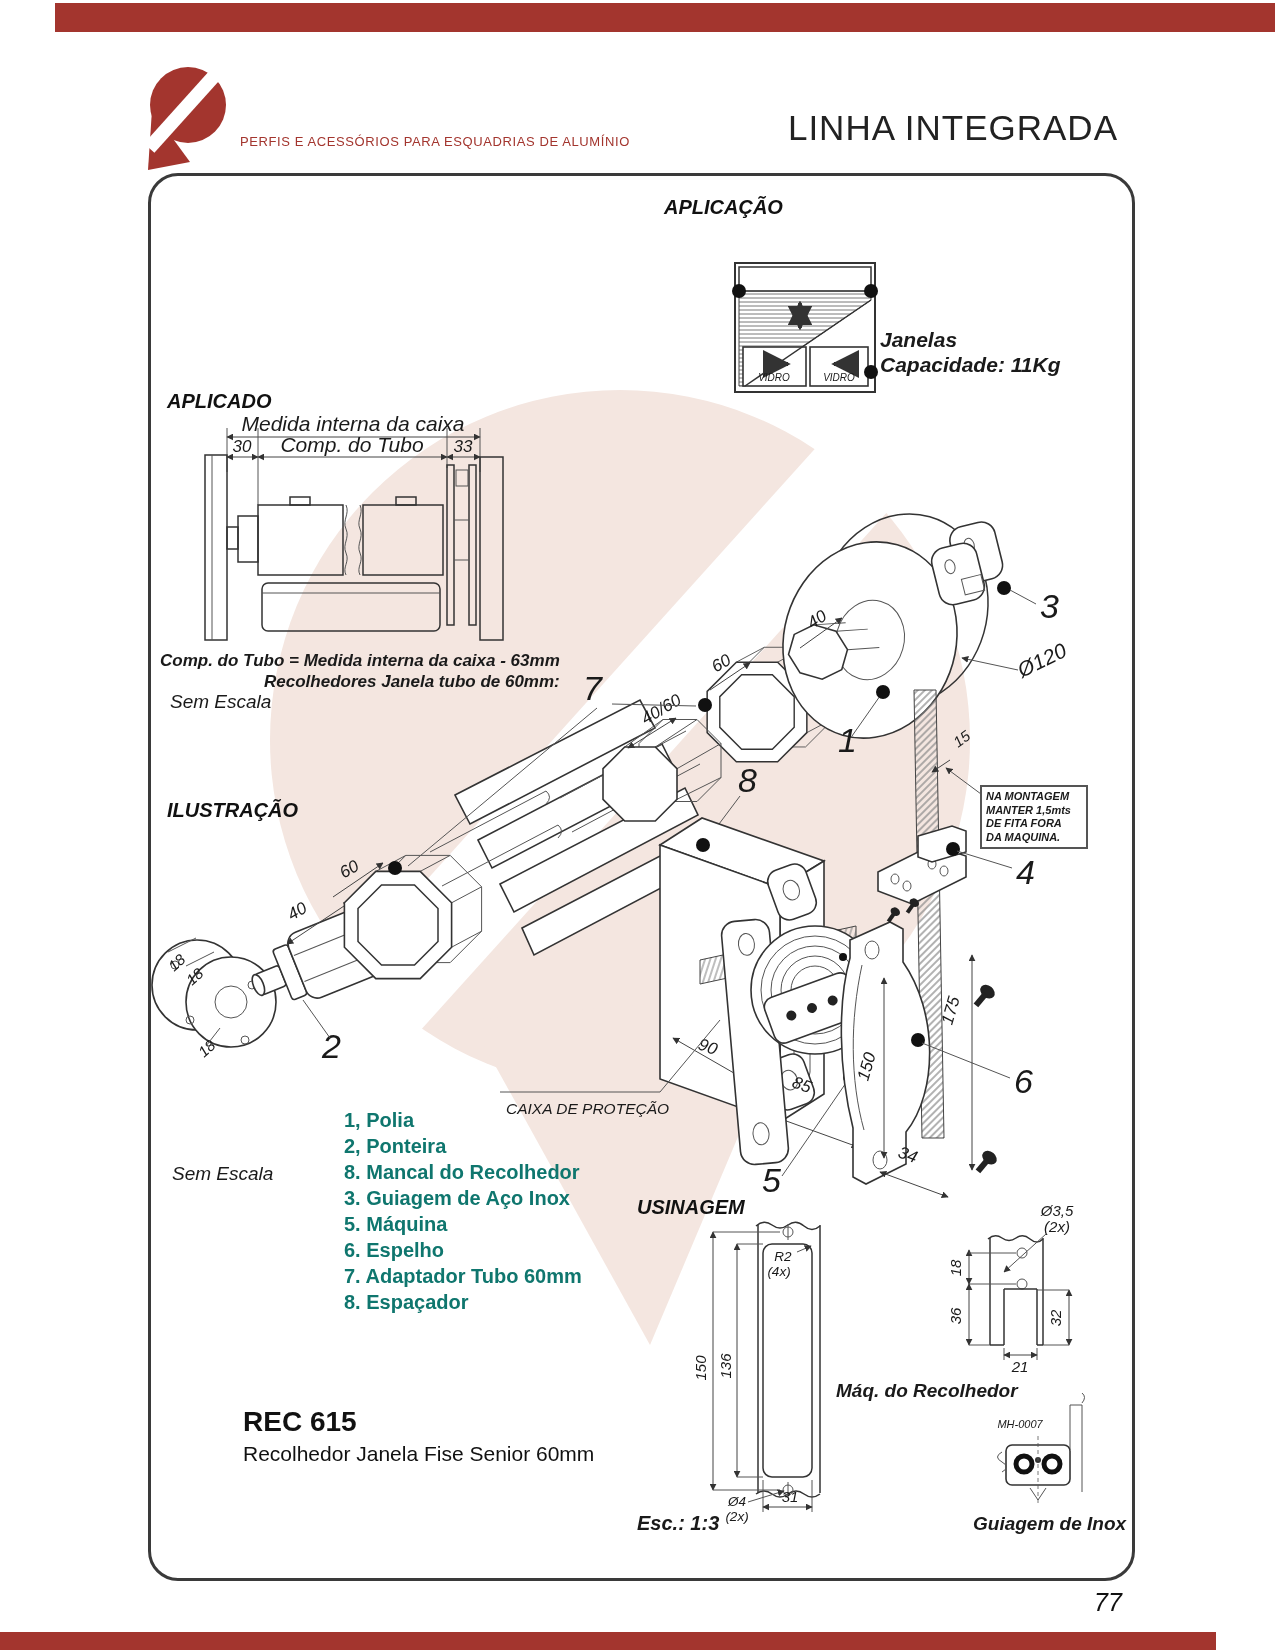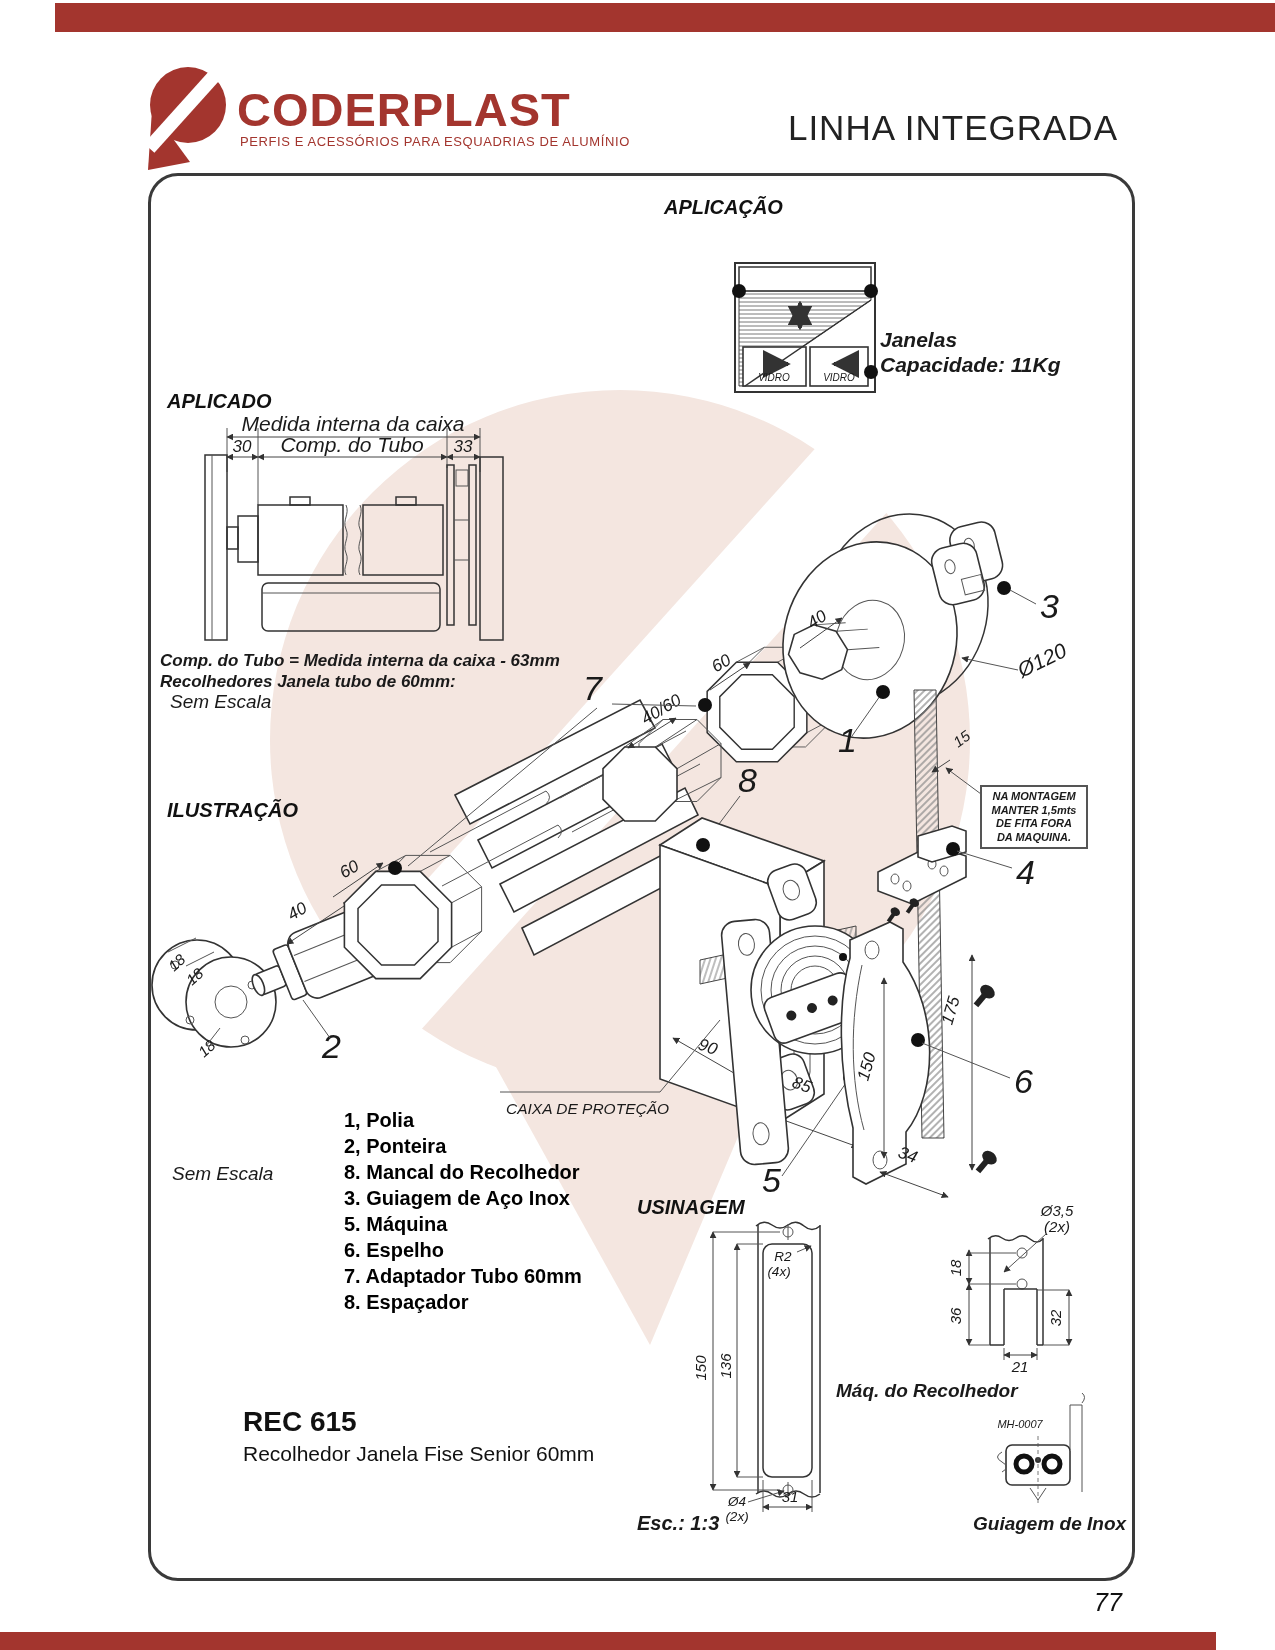--- a/index.html
+++ b/index.html
@@ -21,36 +21,35 @@
   .t-tiny{font-size:11px;font-style:italic;}
   .t-vid{font-size:10px;font-style:italic;}
   .ln{stroke:#333;stroke-width:1.5;fill:none;}
   .ln2{stroke:#333;stroke-width:2;fill:none;}
   .lnw{stroke:#333;stroke-width:1.6;fill:#fff;}
   .thin{stroke:#555;stroke-width:1;fill:none;}
   .lead{stroke:#555;stroke-width:1;fill:none;}
   .dimln{stroke:#444;stroke-width:1;fill:none;}
   .dot{fill:#111;stroke:none;}
   .notebox{left:980px;top:785px;width:96px;border:2px solid #555;background:#fff;
-           padding:3px 4px;font-size:11px;line-height:13.5px;font-weight:bold;font-style:italic;text-align:center;}
-  .plist{left:344px;top:1107px;font-size:20px;font-weight:bold;line-height:26px;color:#000000;}
+           padding:3px 4px;font-size:11px;line-height:13.5px;font-weight:bold;font-style:italic;}
+  .plist{left:344px;top:1107px;font-size:20px;font-weight:bold;line-height:26px;color:#0f766e;}
 </style>
 </head>
 <body>
 
 <div id="page">
 
   <div class="abs bar" style="left:55px;top:3px;width:1220px;height:29px;"></div>
 
   <svg class="abs" style="left:140px;top:58px;" width="110" height="120" viewBox="0 0 110 120">
     <circle cx="48" cy="47" r="38" fill="#A3352E"></circle>
     <polygon points="12,52 50,104 8,112" fill="#A3352E"></polygon>
     <rect x="-10" y="40" width="116" height="14" fill="#ffffff" transform="rotate(-48 48 47)"></rect>
   </svg>
-  <div class="abs red bd" style="left:237px;top:82px;font-size:47px;letter-spacing:1px;">CODERPLAST</div>
   <div class="abs red" style="left:240px;top:134px;font-size:13px;font-weight:500;letter-spacing:0.6px;">PERFIS E ACESSÓRIOS PARA ESQUADRIAS DE ALUMÍNIO</div>
 
   <div class="abs" style="right:157px;top:108px;font-size:35px;letter-spacing:1px;color:#222;">LINHA INTEGRADA</div>
 
   <div class="abs sheet"></div>
 
   <svg class="abs" style="left:0;top:0;" width="1275" height="1650" viewBox="0 0 1275 1650">
     <defs>
       <marker id="ah" viewBox="0 0 10 10" refX="9" refY="5" markerWidth="7" markerHeight="7" orient="auto-start-reverse">
           <path d="M0,0 L10,5 L0,10 z" fill="#333"></path>
@@ -429,21 +428,21 @@
 
   <div class="abs heading" style="left:664px;top:196px;">APLICAÇÃO</div>
 
   <div class="abs it" style="left:880px;top:327px;width:200px;text-align:left;font-size:21px;font-weight:600;line-height:25px;">
     <div>Janelas</div>
     <div>Capacidade: 11Kg</div>
   </div>
 
   <div class="abs heading" style="left:167px;top:390px;">APLICADO</div>
 
-  <div class="abs it" style="left:160px;top:650px;font-size:17px;font-weight:600;line-height:21px;">
+  <div class="abs it" style="left:160px;top:650px;font-size:17px;font-weight:600;line-height:21px;text-align:right;">
     <div>Comp. do Tubo = Medida interna da caixa - 63mm</div>
     <div>Recolhedores Janela tubo de 60mm:</div>
   </div>
   <div class="abs it" style="left:170px;top:691px;font-size:19px;font-weight:500;">Sem Escala</div>
 
   <div class="abs heading" style="left:167px;top:799px;">ILUSTRAÇÃO</div>
 
   <div class="abs notebox">
     <div>NA MONTAGEM</div>
     <div>MANTER 1,5mts</div>

